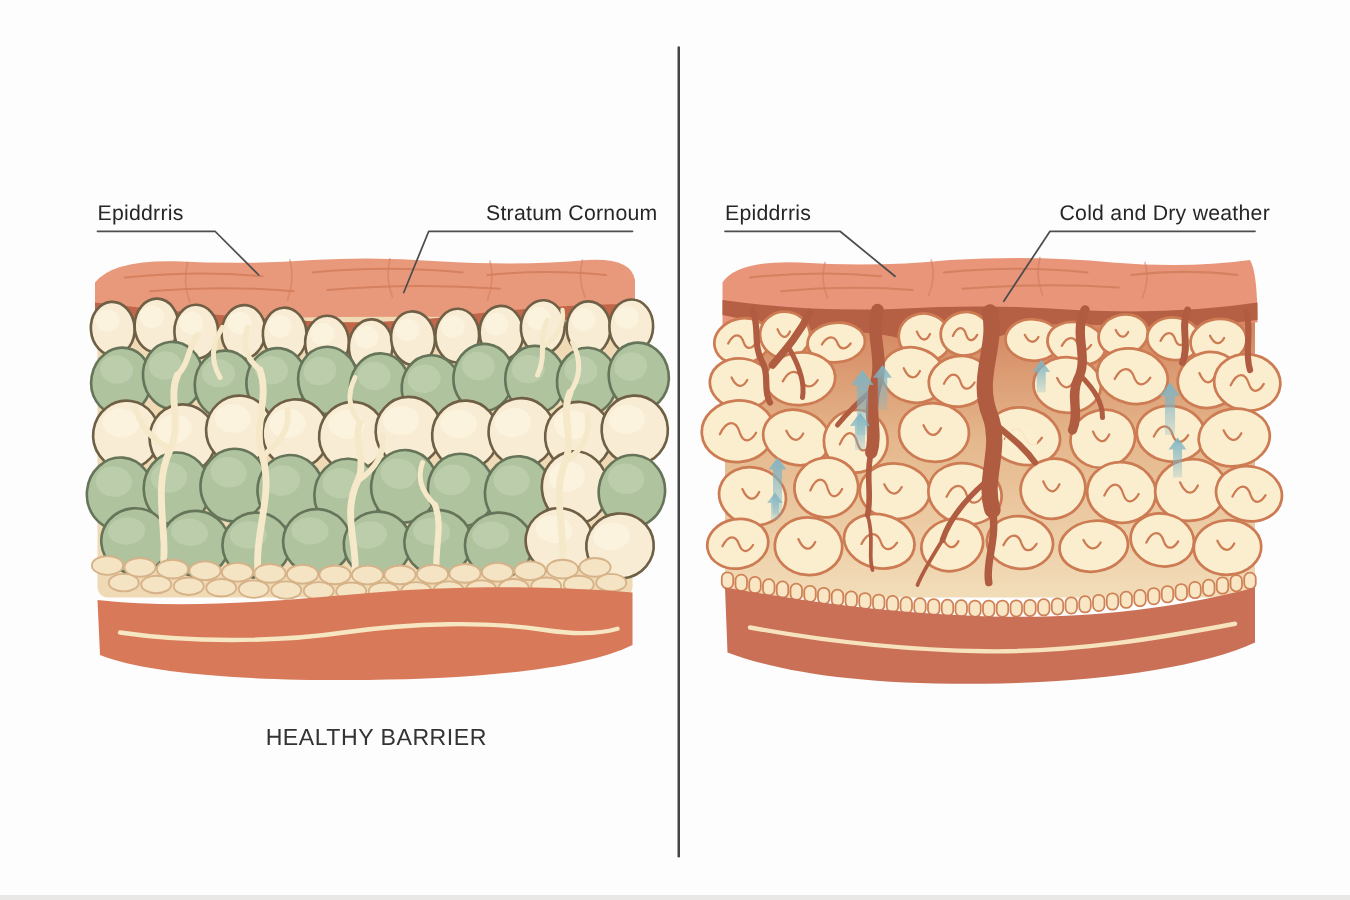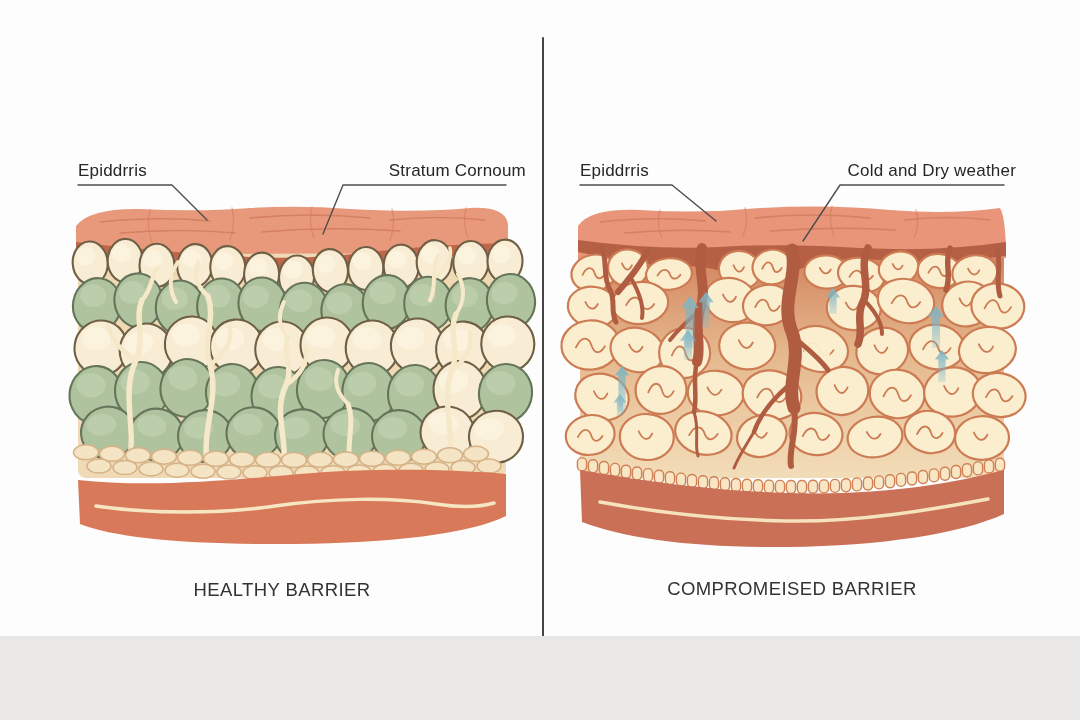--- a/index.html
+++ b/index.html
@@ -1,17 +1,17 @@
 <!DOCTYPE html>
 <html><head>
 <meta charset="utf-8">
 <style>
   html,body{margin:0;padding:0;background:#e9e8e6;}
   .stage{
-    position:relative;width:1080px;height:636px;margin:0 auto;
+    position:relative;width:1080px;height:716px;margin:0 auto;
     background:#fdfdfd;overflow:hidden;
     font-family:"Liberation Sans",sans-serif;
   }
   #art{position:absolute;left:0;top:0;}
   .lbl{
     position:absolute;top:161px;font-size:17px;font-weight:500;
     color:#262626;letter-spacing:.2px;white-space:nowrap;
   }
   .caption{
     position:absolute;font-size:18.5px;font-weight:500;color:#333;
@@ -383,17 +383,16 @@
       </g>
     </svg>
 
   <div class="divider"></div>
 
   <div class="lbl" style="left:78px">Epiddrris</div>
   <div class="lbl" style="right:554px">Stratum Cornoum</div>
   <div class="lbl" style="left:580px">Epiddrris</div>
   <div class="lbl" style="right:64px">Cold and Dry weather</div>
 
-  <div class="caption" style="left:132px;top:577px;width:300px">HEALTHY BARRIER</div>
+  <div class="caption" style="left:151px;top:577px;width:300px">HEALTHY BARRIER</div>
   <div class="caption" style="left:642px;top:576px;width:300px">
-    <div>COMPROMEISED BARRIER</div>
   </div>
 </div>
 
 </body></html>

